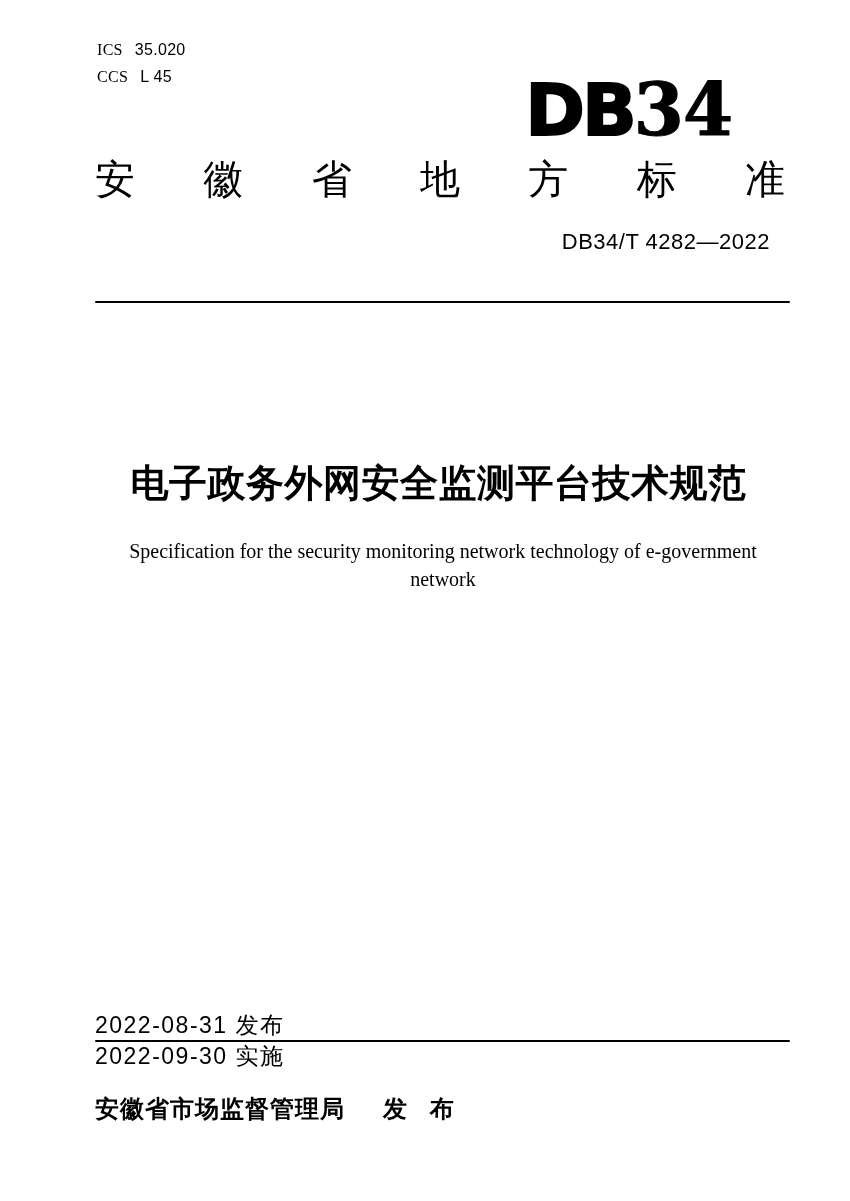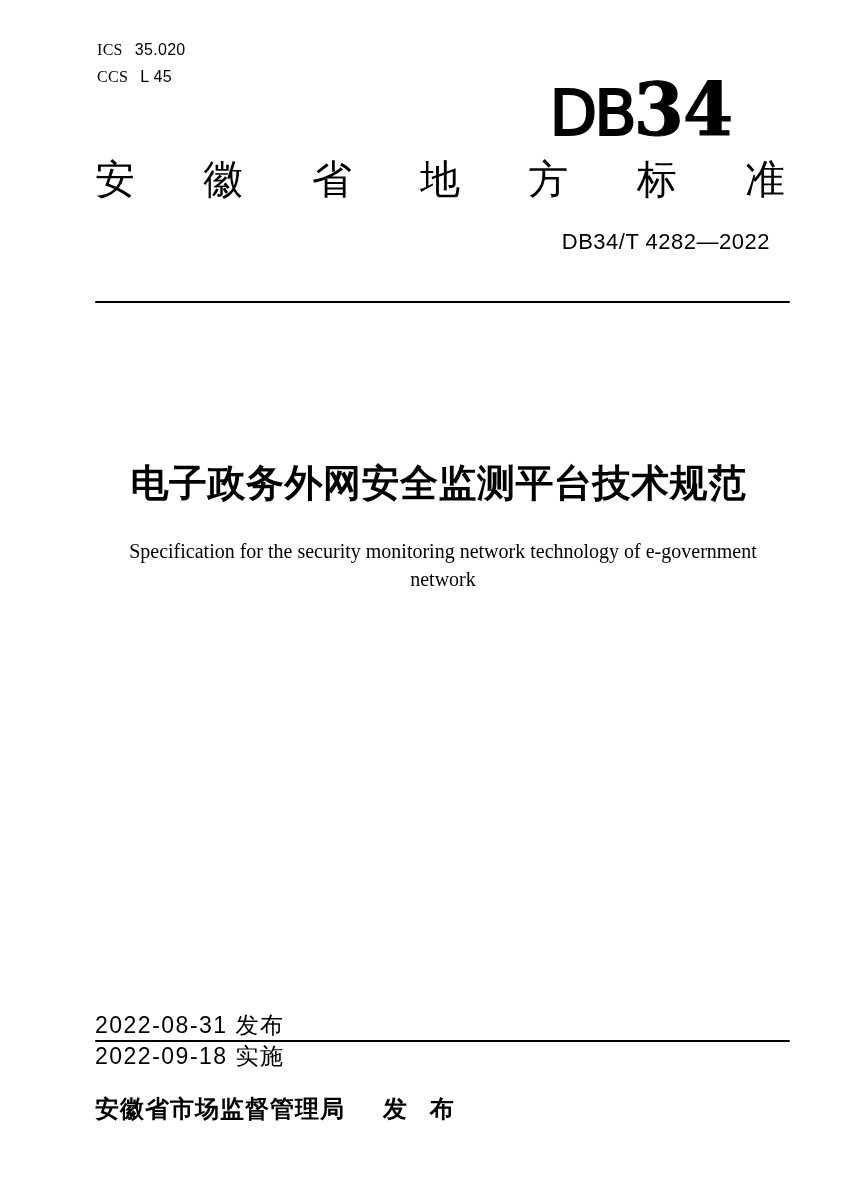--- a/index.html
+++ b/index.html
@@ -36,22 +36,22 @@
   
   .db-logo {
     position: absolute;
     top: 74px;
     right: 118px;
     line-height: 1;
     white-space: nowrap;
   }
   .db-logo .db {
     font-family: "DejaVu Sans", sans-serif;
-    font-weight: 400;
-    font-size: 62px;
+    font-weight: 700;
+    font-size: 72px;
     letter-spacing: -3px;
     -webkit-text-stroke: 2px #000;
   }
   .db-logo .num {
     font-family: "DejaVu Serif", "Liberation Serif", serif;
     font-weight: 900;
     font-size: 72px;
     letter-spacing: -1px;
     text-align: center;
     -webkit-text-stroke: 1px #000;
@@ -174,21 +174,21 @@
   <div class="doc-number">DB34/T 4282—2022</div>
 
   <div class="rule rule-top"></div>
 
   <h1 class="title-cn">电子政务外网安全监测平台技术规范</h1>
 
   <div class="title-en">Specification for the security monitoring network technology of e-government network</div>
 
   <div class="dates-row">
     <span>2022-08-31 发布</span>
-    <span>2022-09-18 实施</span>
+    <span>2022-09-30 实施</span>
   </div>
 
   <div class="rule rule-bottom"></div>
 
   <div class="publisher">
     <span>安徽省市场监督管理局</span><span class="publish-label">发 布</span>
   </div>
 
 </div>
 

